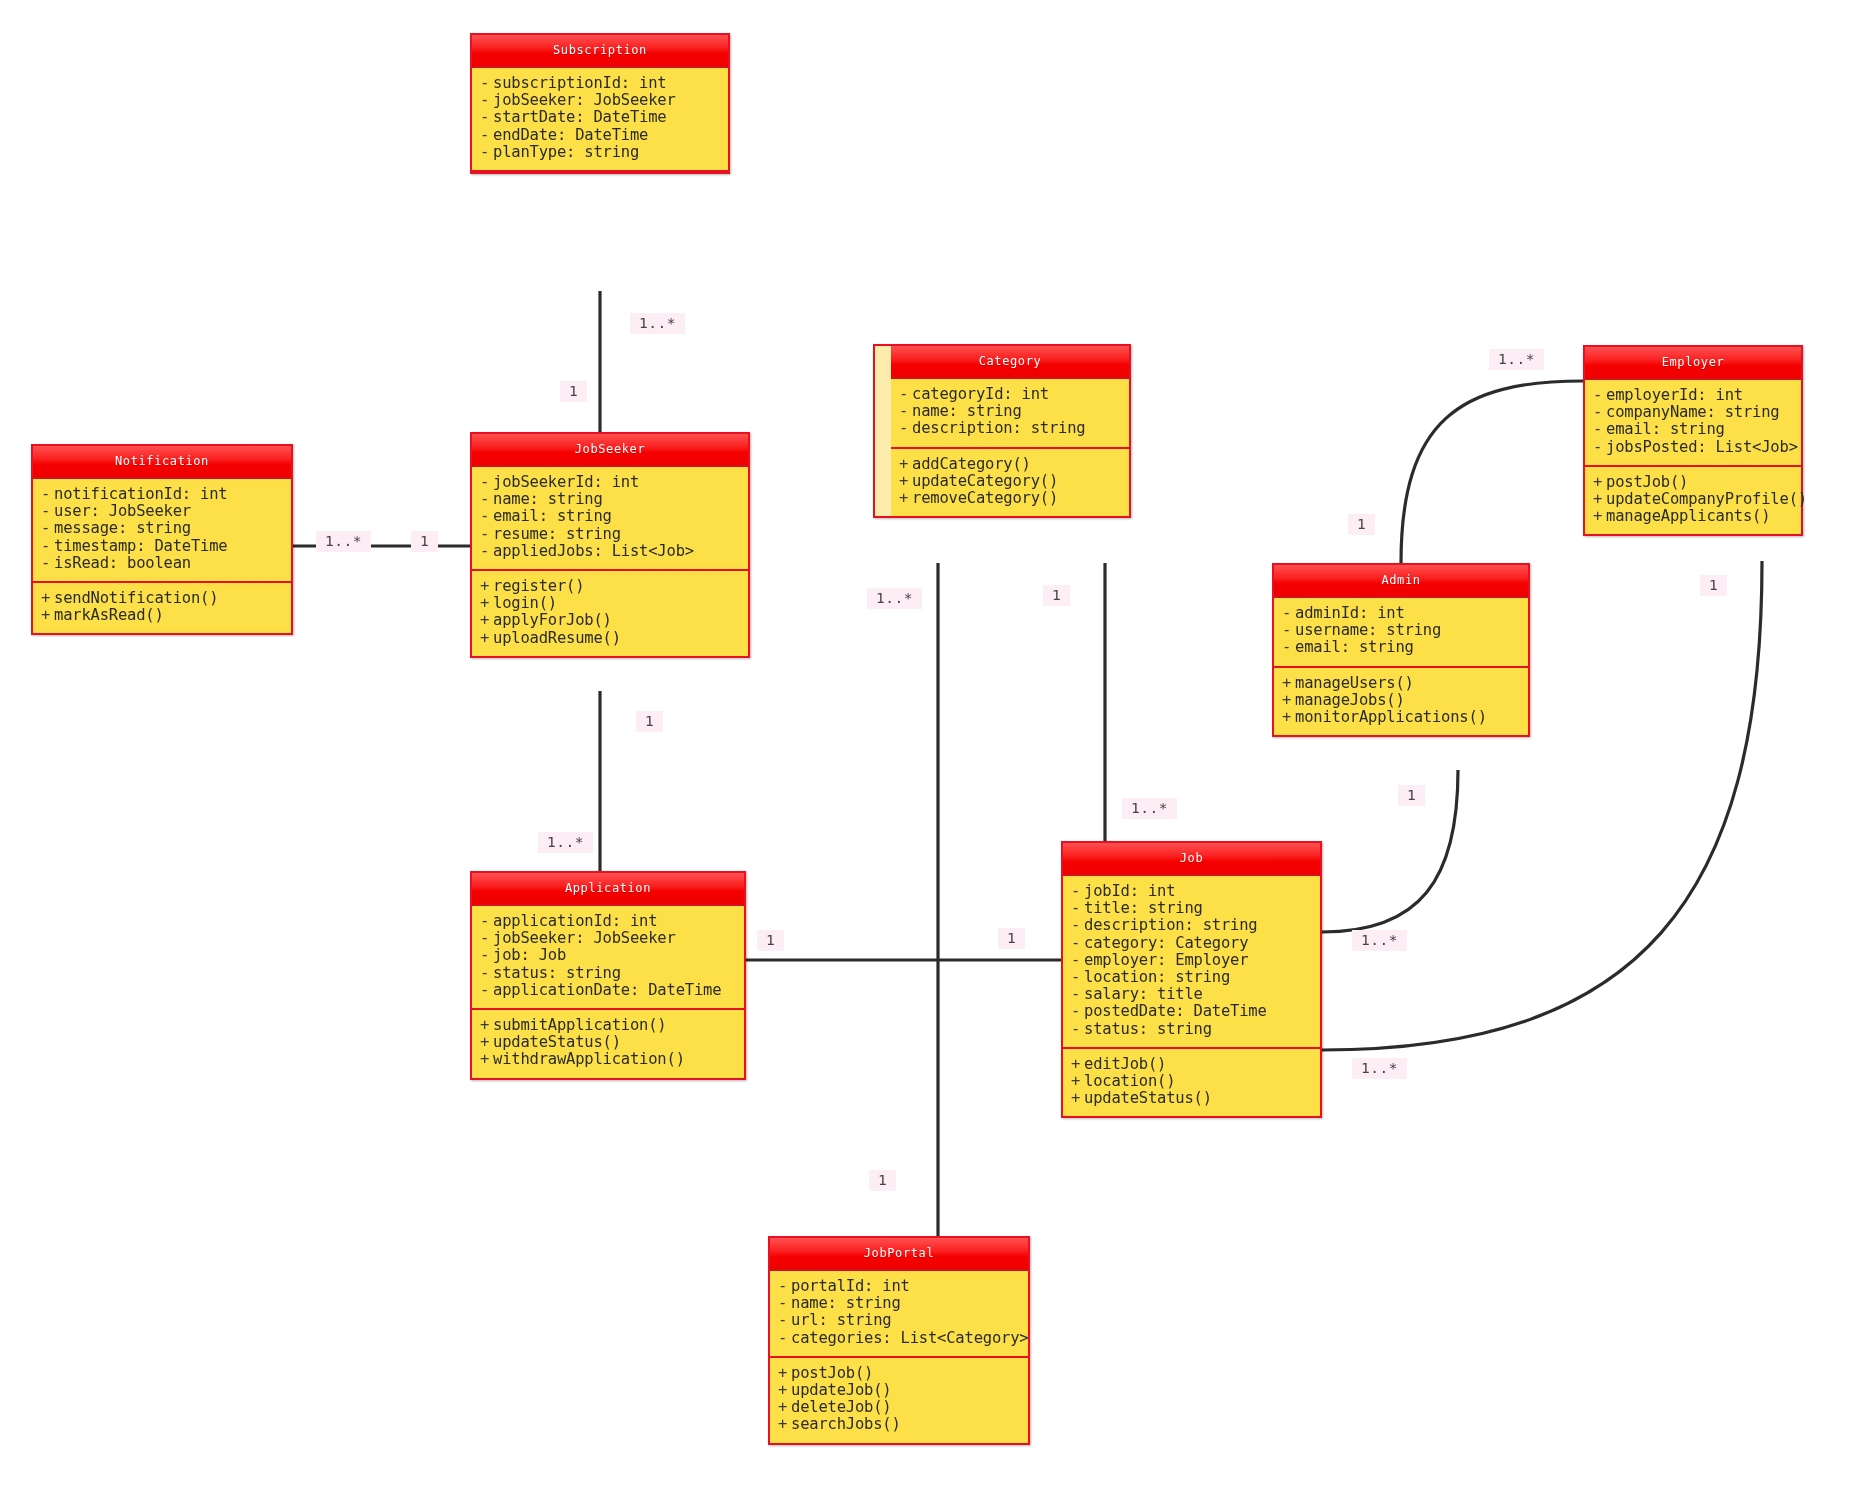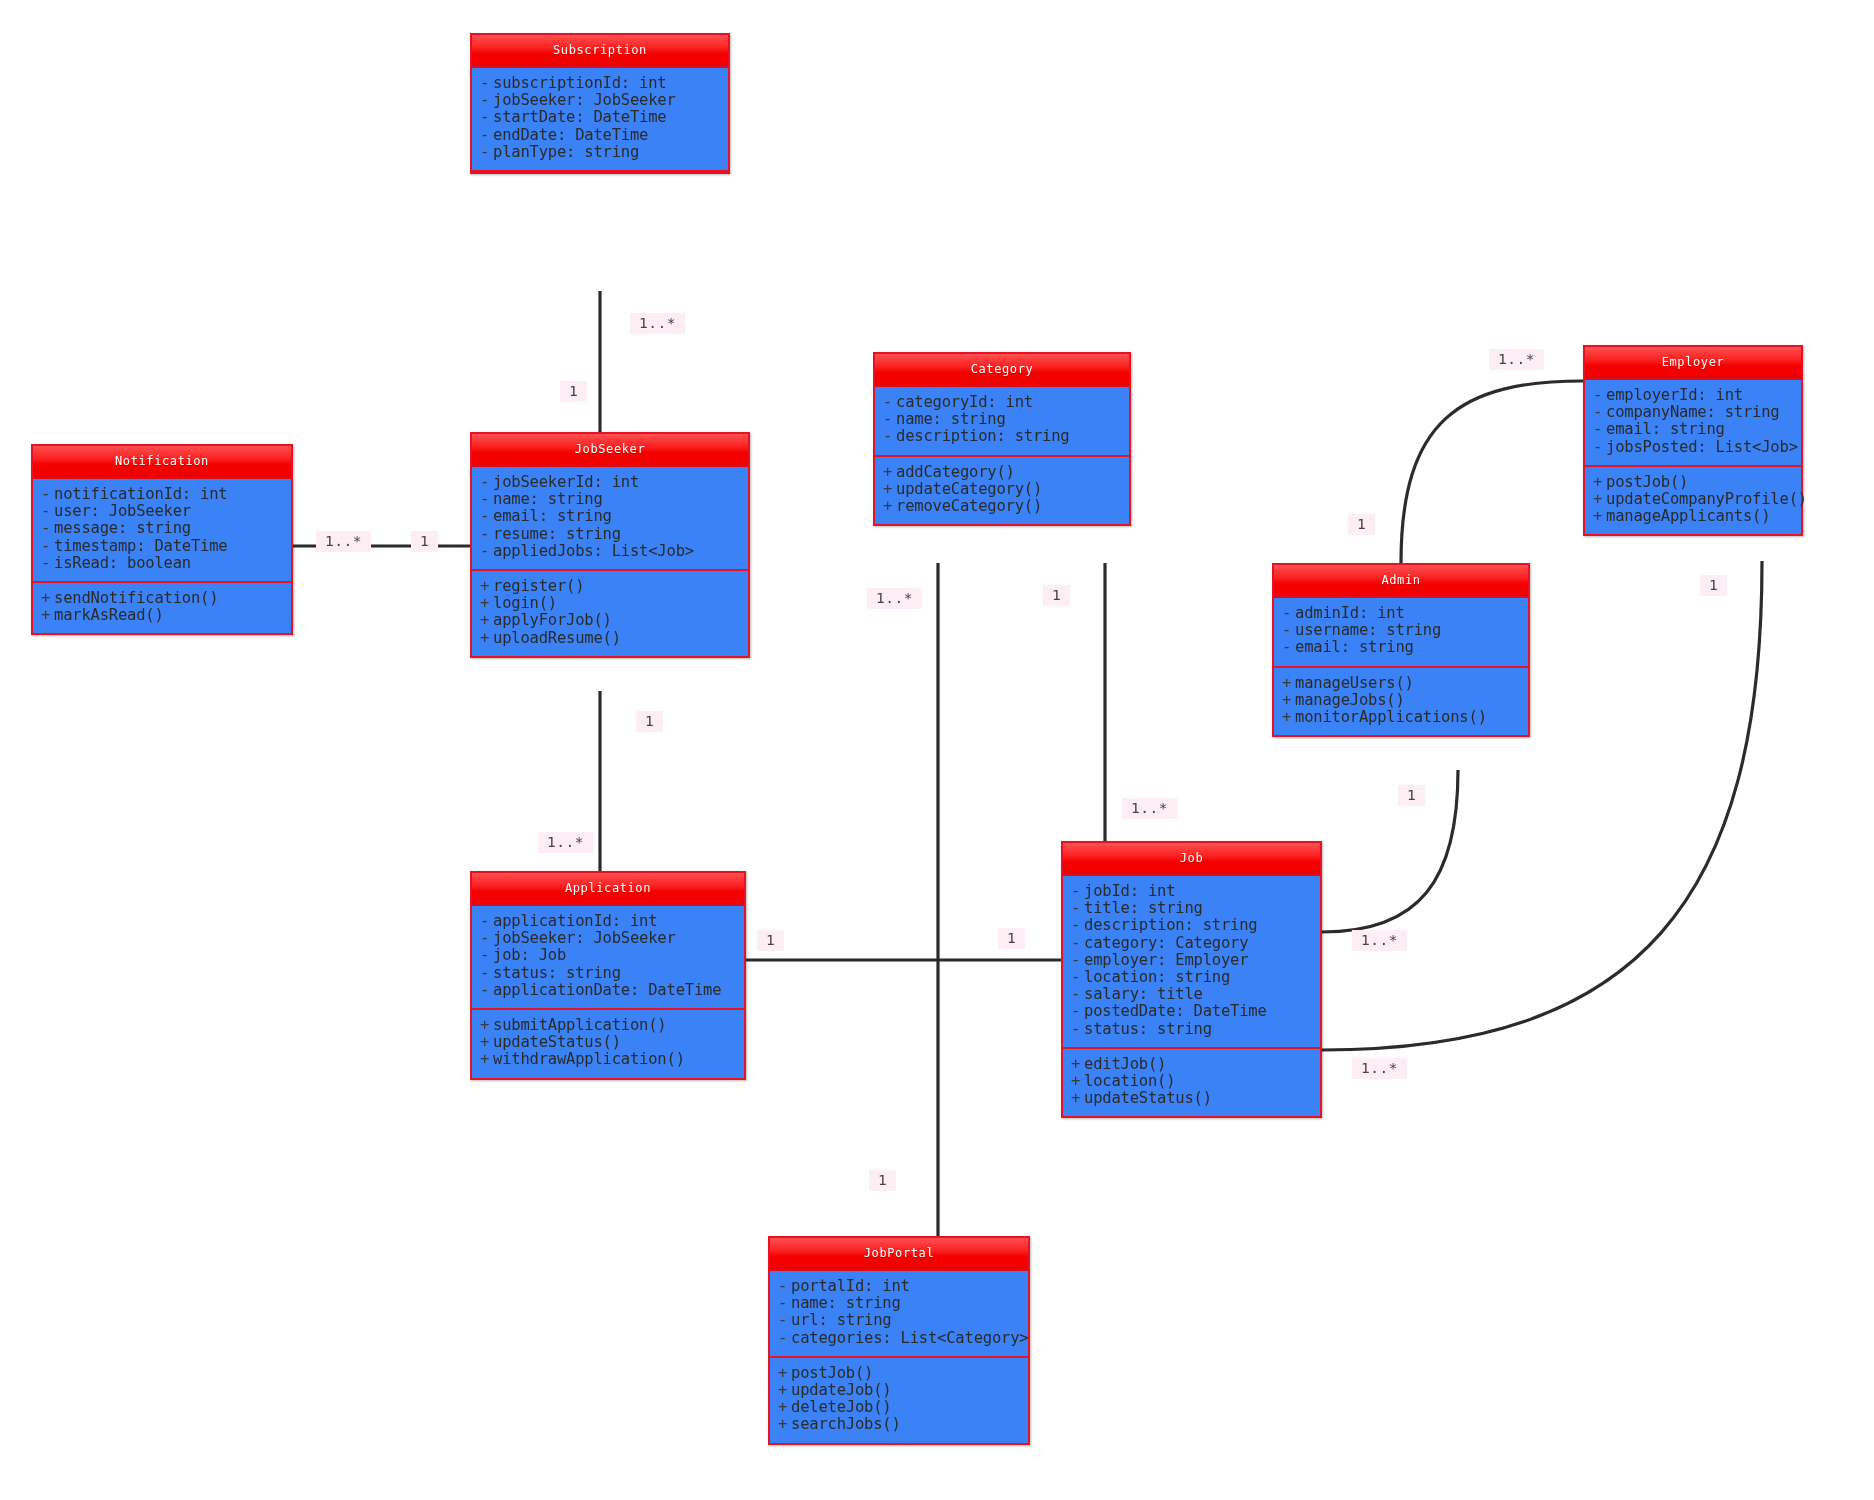--- a/index.html
+++ b/index.html
@@ -38,21 +38,21 @@
     font-size: 12px;
     letter-spacing: 0.6px;
     background: linear-gradient(to bottom, #ff5050 0%, #fa2020 42%, #f50000 60%, #ef0000 100%);
     border-bottom: 2px solid #d40f1f;
     white-space: nowrap;
     overflow: hidden;
     text-shadow: 0 1px 0 rgba(120,0,0,0.35);
   }
   .uml-compartment {
     padding: 7px 10px 9px 8px;
-    background: #3b82f6;
+    background: #fde047;
   }
   .uml-compartment.attrs {
     border-bottom: 2px solid #e81123;
   }
   .uml-row {
     font-size: 15.5px;
     line-height: 17.2px;
     color: #2b2b2b;
     white-space: nowrap;
     letter-spacing: -0.2px;
@@ -135,21 +135,21 @@
           <div class="uml-row"><span class="vis">-</span><span>resume: string</span></div>
           <div class="uml-row"><span class="vis">-</span><span>appliedJobs: List&lt;Job&gt;</span></div>
         </div>
         <div class="uml-compartment methods">
           <div class="uml-row"><span class="vis">+</span><span>register()</span></div>
           <div class="uml-row"><span class="vis">+</span><span>login()</span></div>
           <div class="uml-row"><span class="vis">+</span><span>applyForJob()</span></div>
           <div class="uml-row"><span class="vis">+</span><span>uploadResume()</span></div>
         </div>
       </div>
-      <div class="uml-class" style="left: 873px; top: 352px; width: 258px;">
+      <div class="uml-class" style="left: 873px; top: 344px; width: 258px; padding-left: 16px;">
         <div class="uml-header">Category</div>
         <div class="uml-compartment attrs">
           <div class="uml-row"><span class="vis">-</span><span>categoryId: int</span></div>
           <div class="uml-row"><span class="vis">-</span><span>name: string</span></div>
           <div class="uml-row"><span class="vis">-</span><span>description: string</span></div>
         </div>
         <div class="uml-compartment methods">
           <div class="uml-row"><span class="vis">+</span><span>addCategory()</span></div>
           <div class="uml-row"><span class="vis">+</span><span>updateCategory()</span></div>
           <div class="uml-row"><span class="vis">+</span><span>removeCategory()</span></div>

